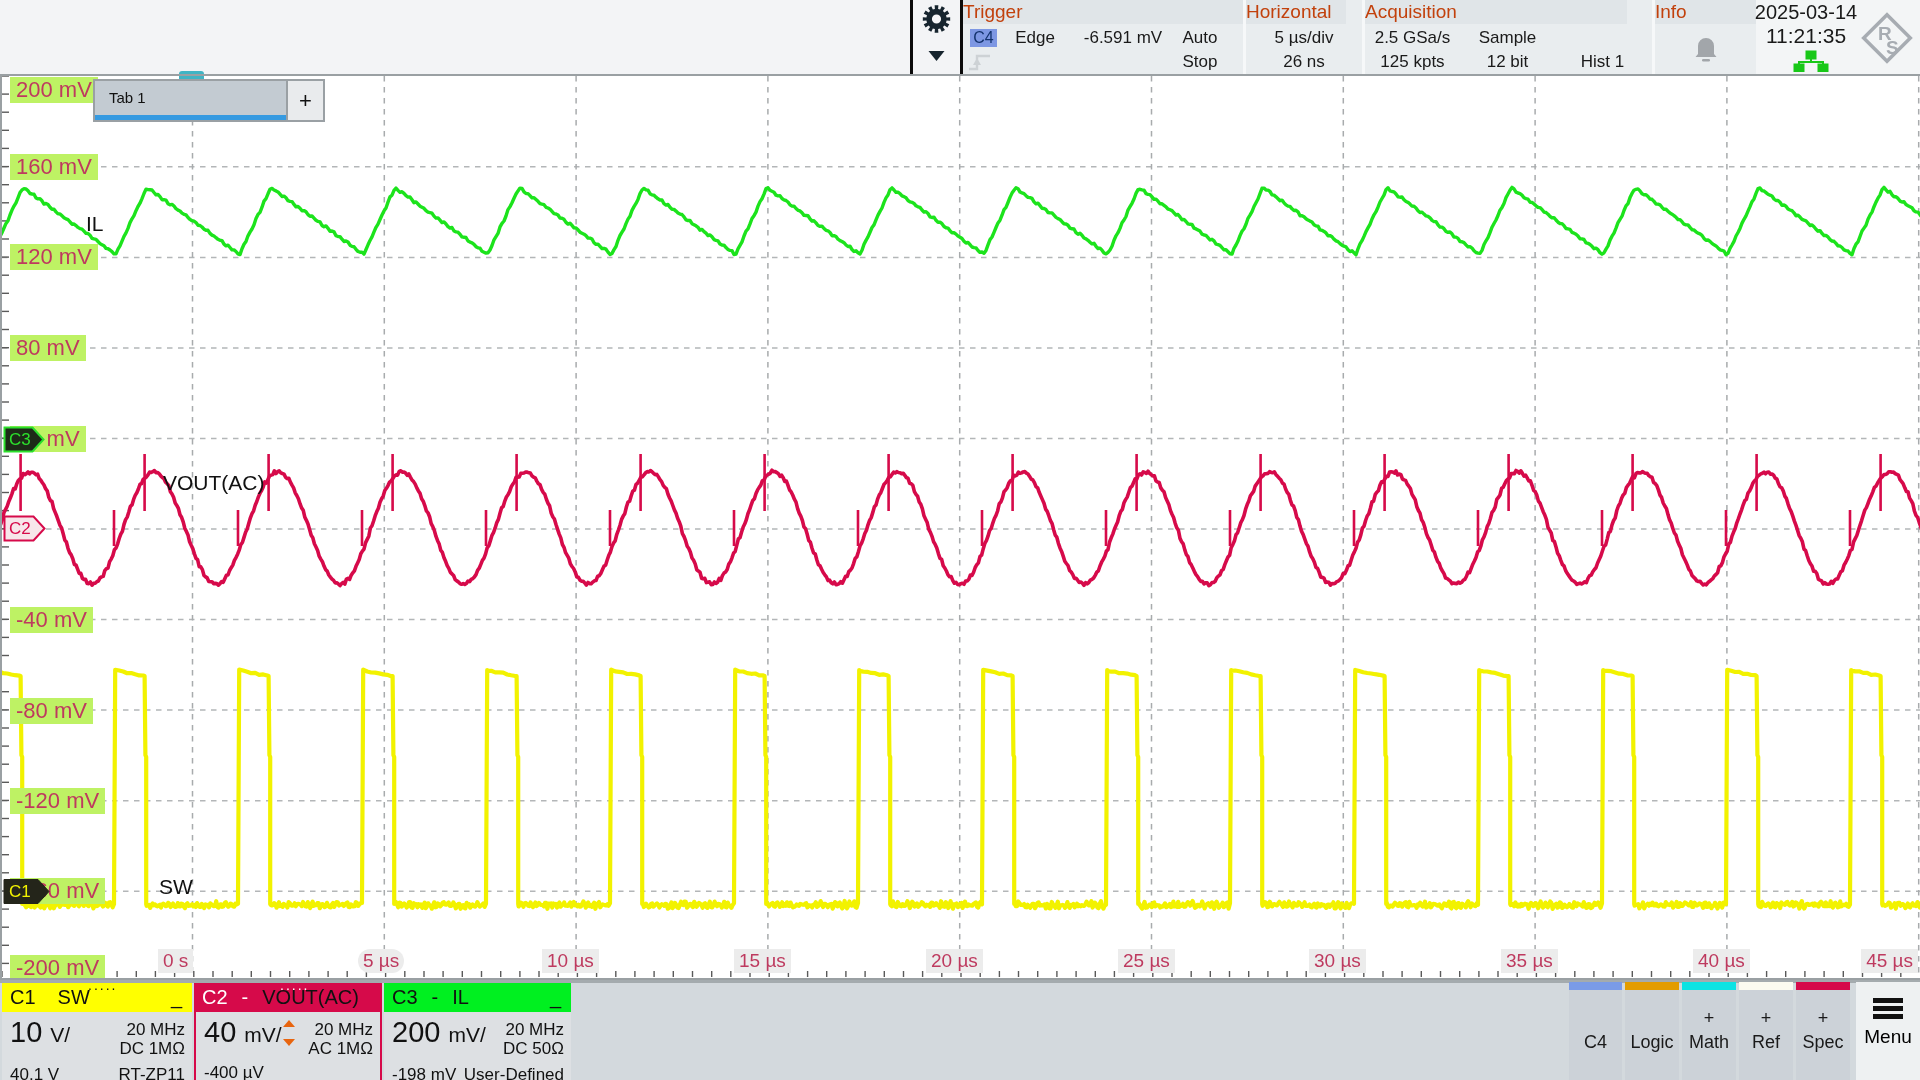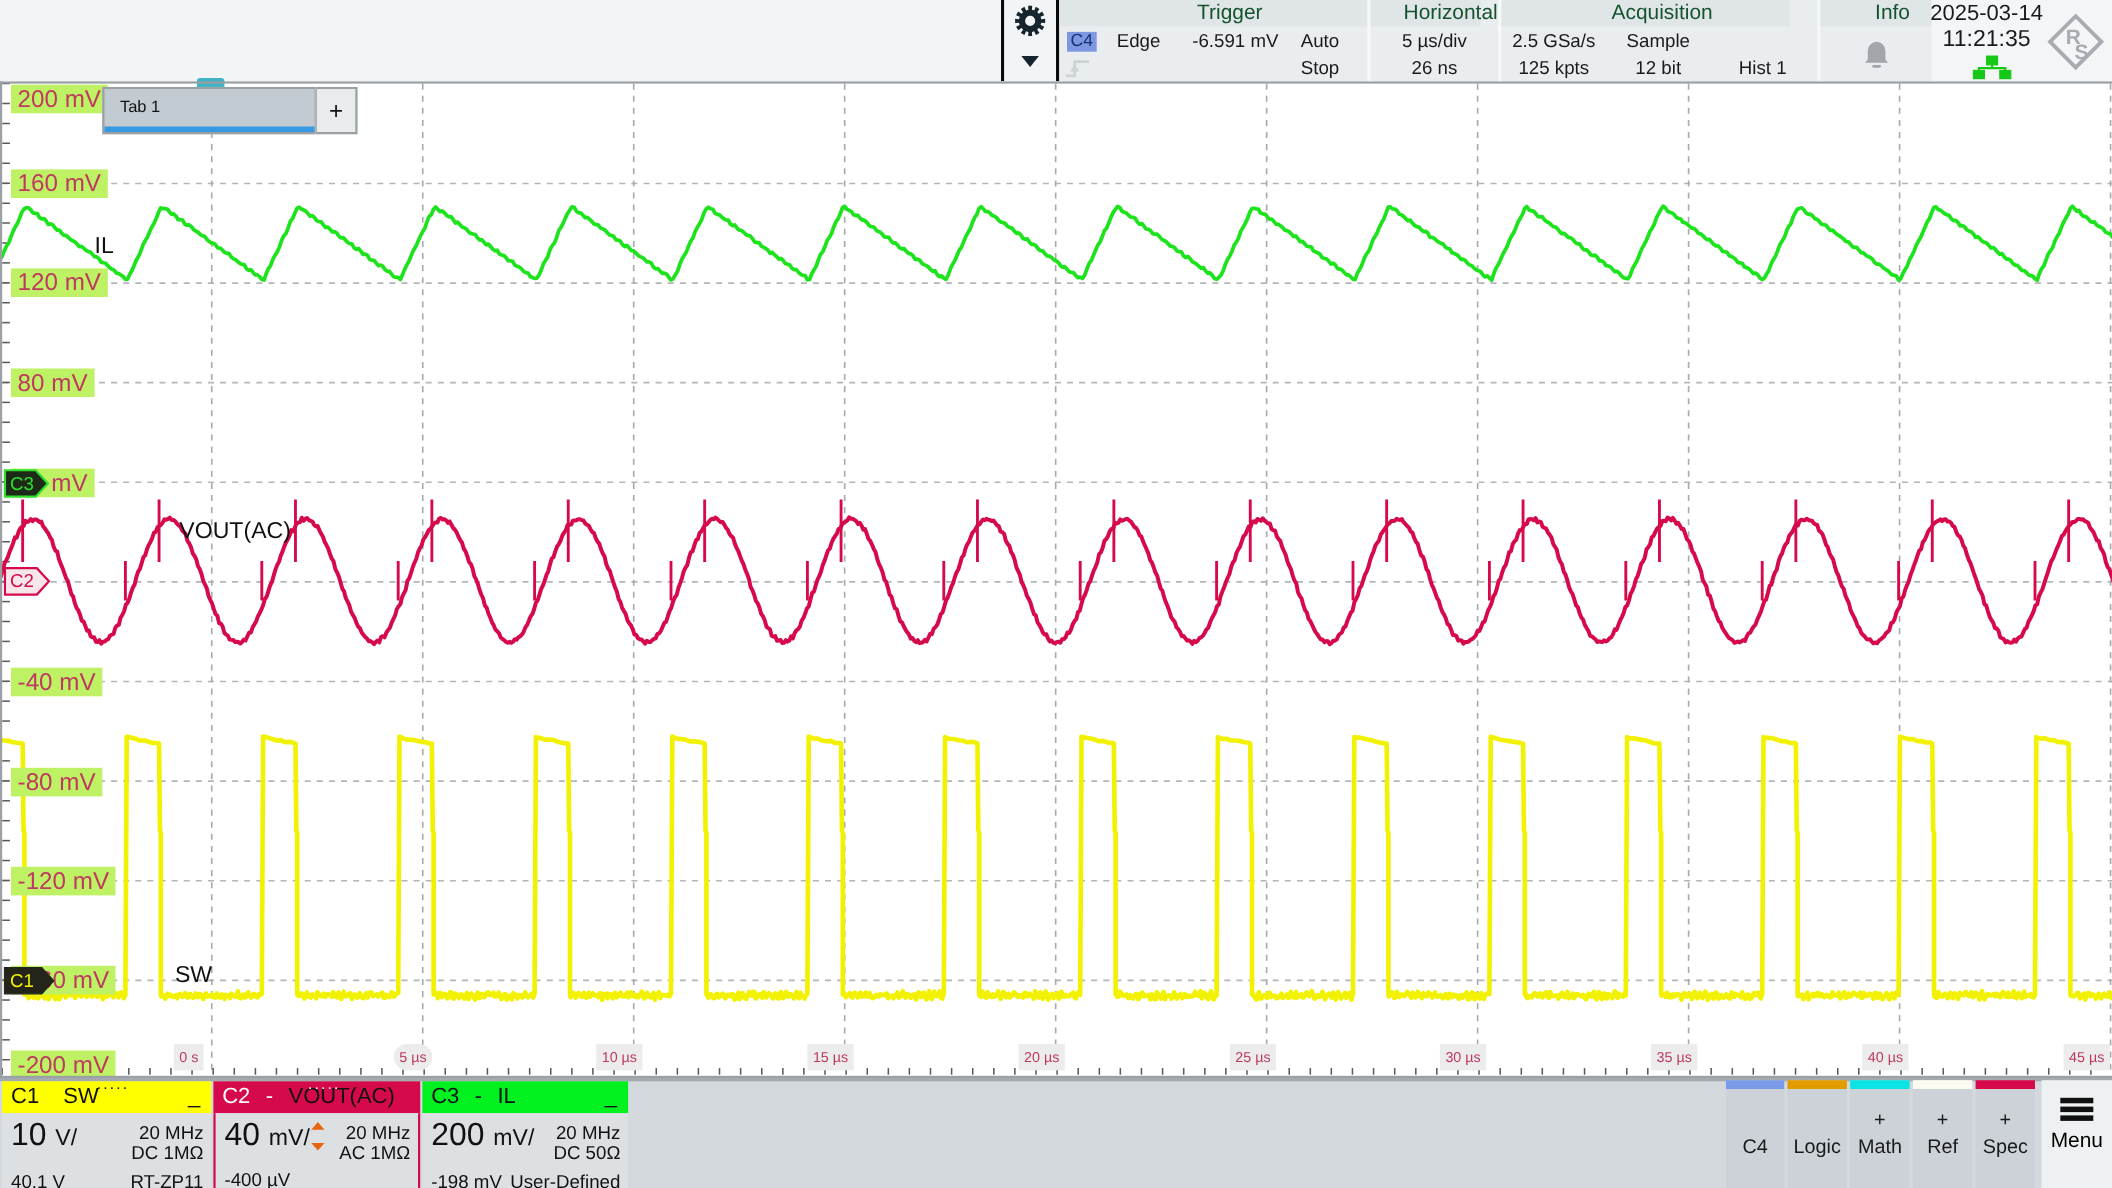--- a/index.html
+++ b/index.html
@@ -3,33 +3,33 @@
 * { margin:0; padding:0; box-sizing:border-box; }
 html,body { width:1920px; height:1080px; overflow:hidden; background:#fff;
   font-family:"Liberation Sans", sans-serif; }
 .abs { position:absolute; }
 
 
 #topbar { position:absolute; left:0; top:0; width:1920px; height:74px; background:#f3f4f6; }
 #topbar .blk { position:absolute; top:0; height:74px; background:#0a0a0a; width:3px; }
 #gearbox { position:absolute; left:913px; top:0; width:47px; height:74px; background:#f3f4f6; }
 #sections { position:absolute; left:963px; top:0; width:957px; height:74px; background:#e9edef; }
-.sect-title { position:absolute; top:0; height:24px; background:#e0e5e8; color:#14532d;
-  font-size:19px; line-height:24px; text-align:center;padding-left:30px; }
+.sect-title { position:absolute; top:0; height:24px; background:#e0e5e8; color:#c2410c;
+  font-size:19px; line-height:24px; text-align:left; }
 .tcell { position:absolute; color:#1a1a1a; font-size:17px; line-height:20px; text-align:center; }
 .sdiv { position:absolute; top:0; width:3px; height:74px; background:#f6f8f9; }
 
 
 #plot { position:absolute; left:0; top:74px; width:1920px; height:906px; background:#fff; }
 .gh { stroke:#b3b6b8; stroke-width:1.5; stroke-dasharray:5.5 5.5; }
 .gv { stroke:#a8abad; stroke-width:1.5; stroke-dasharray:5.5 5.5; }
 .tk { stroke:#5a5a5a; stroke-width:1.4; }
 .ylab { position:absolute; left:10px; background:#bef264; color:#be3a5f; font-size:22px;
   line-height:26px; padding:0 6px; white-space:nowrap; }
-.xlab { position:absolute; top:875px; background:#ececec; color:#be3a5f; font-size:13px;
+.xlab { position:absolute; top:875px; background:#ececec; color:#be3a5f; font-size:19px;
   line-height:24px; padding:0 5px; white-space:nowrap; text-align:center; }
 .wlab { position:absolute; color:#111; font-size:21px; }
 
 
 #tab1 { position:absolute; left:93px; top:5px; width:194px; height:43px; background:#c3cbd2;
   border:2px solid #9aa0a4; border-right:1px solid #9aa0a4; }
 #tab1 .blue { position:absolute; left:0; bottom:0; width:100%; height:5px; background:#359ae1; }
 #tab1 .txt { position:absolute; left:14px; top:8px; font-size:15px; color:#111; }
 #tabplus { position:absolute; left:287px; top:5px; width:38px; height:43px; background:#e9ebed;
   border:2px solid #9aa0a4; border-left:1px solid #9aa0a4; font-size:22px; color:#111;

